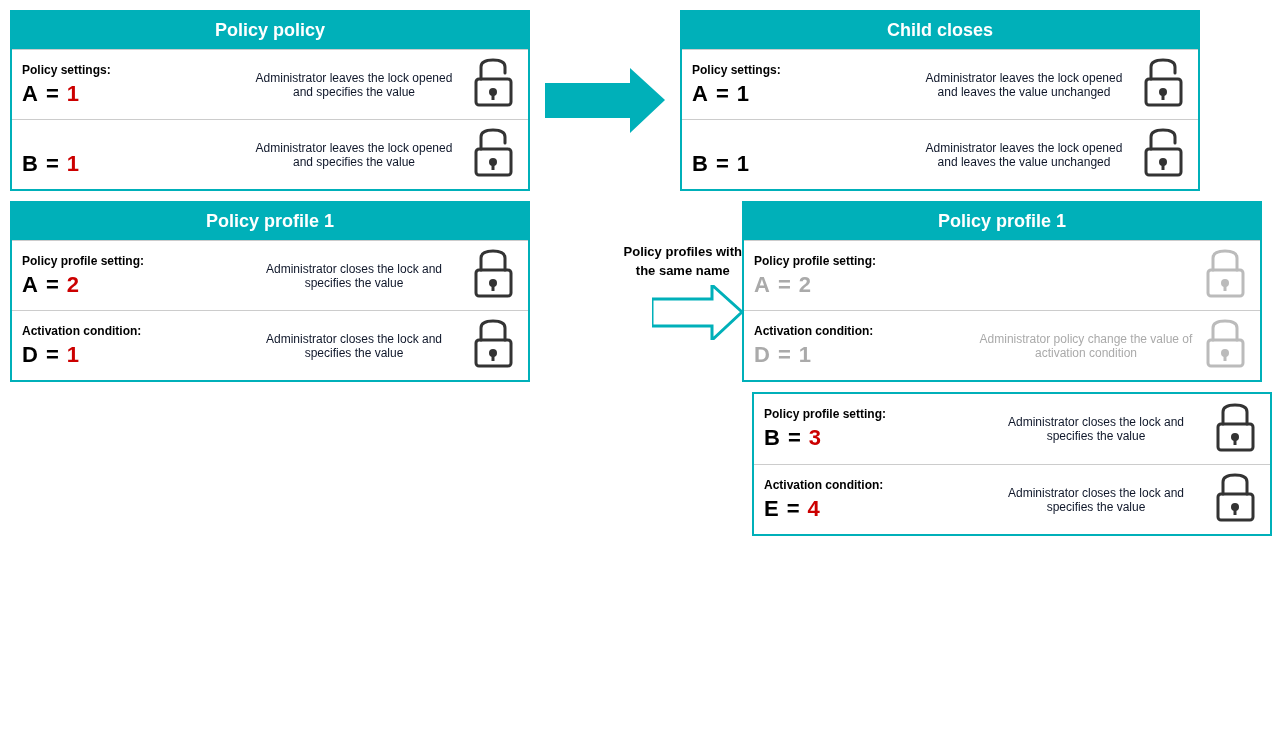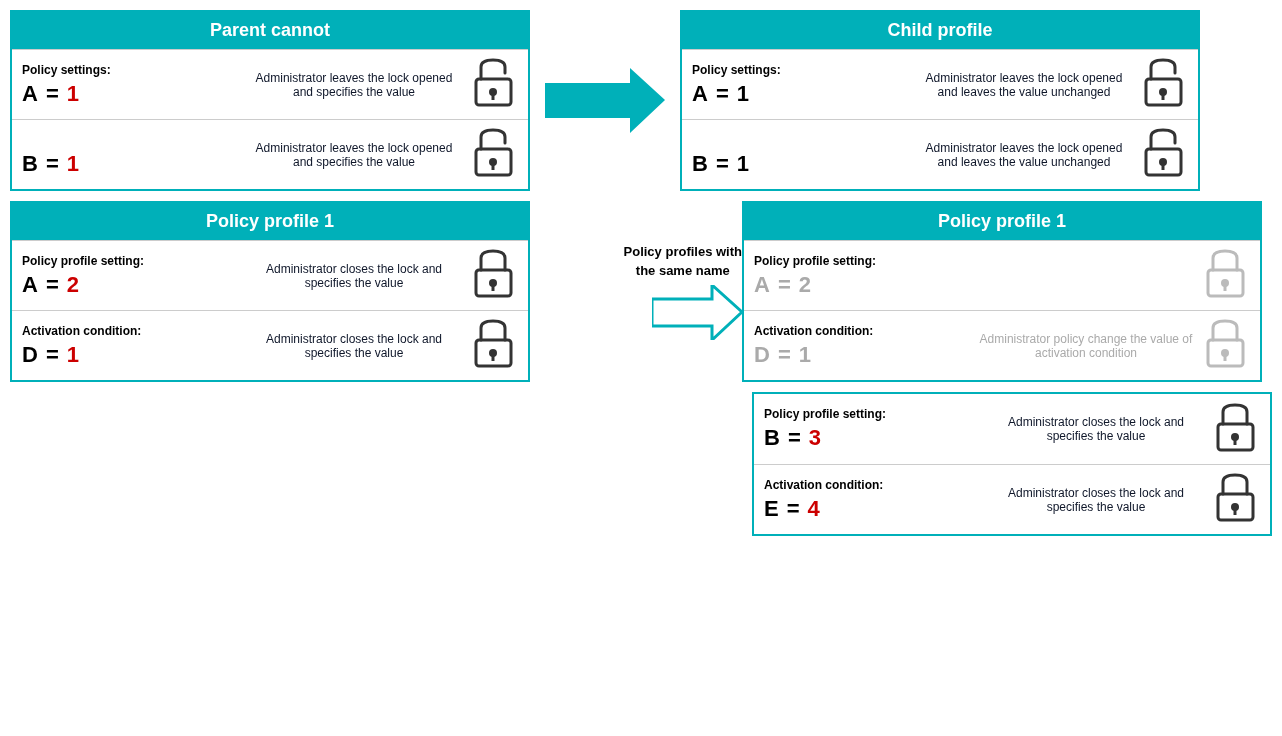--- a/index.html
+++ b/index.html
@@ -132,21 +132,21 @@
 
   </style>
 </head>
 <body>
 
 <div class="diagram-container">
 
   <div class="top-row">
 
     <div class="policy-box">
-      <div class="policy-box-title">Parent cannot</div>
+      <div class="policy-box-title">Policy policy</div>
 
       <div class="policy-row">
         <div class="policy-row-content">
           <div class="policy-row-label">Policy settings:</div>
           <div class="policy-row-value">
             <span style="font-weight:bold;font-size:22px;">A</span>
             <span style="font-size:22px;font-weight:bold;"> = </span>
             <span class="value-red" style="font-size:22px;font-weight:bold;">1</span>
           </div>
         </div>
@@ -184,21 +184,21 @@
       </div>
     </div>
 
     <div class="big-arrow" style="width:130px; margin: 0 10px;">
       <svg width="120" height="65" viewBox="0 0 120 65">
         <polygon points="0,15 85,15 85,0 120,32 85,65 85,50 0,50" fill="#00b0b9"></polygon>
       </svg>
     </div>
 
     <div class="policy-box">
-      <div class="policy-box-title">Child profile</div>
+      <div class="policy-box-title">Child closes</div>
 
       <div class="policy-row">
         <div class="policy-row-content">
           <div class="policy-row-label">Policy settings:</div>
           <div class="policy-row-value">
             <span style="font-weight:bold;font-size:22px;">A</span>
             <span style="font-size:22px;font-weight:bold;"> = </span>
             <span style="font-size:22px;font-weight:bold;color:#000;">1</span>
           </div>
         </div>

